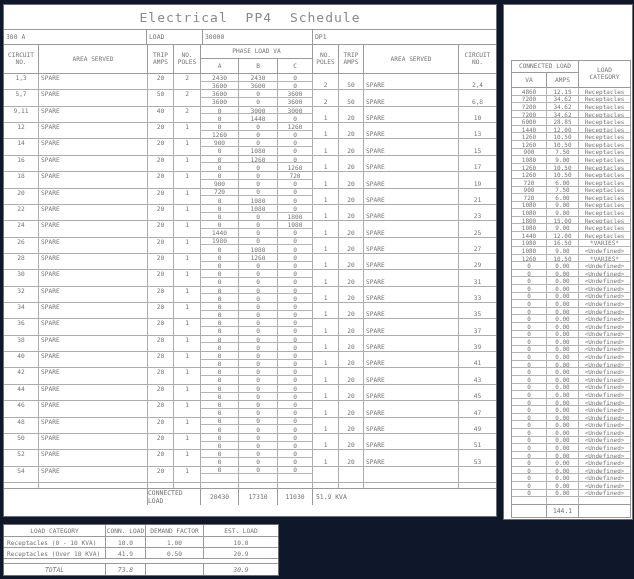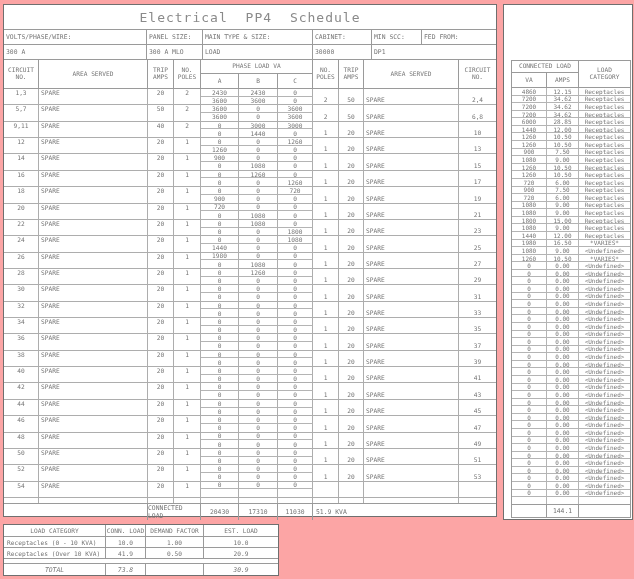--- a/index.html
+++ b/index.html
@@ -1,16 +1,16 @@
 <!DOCTYPE html>
 <html><head>
 <meta charset="utf-8">
 <style>
   html,body{margin:0;padding:0;background:#fff;}
-  .sheet{position:relative;width:634px;height:579px;background:#fca5a5;
+  .sheet{position:relative;width:634px;height:579px;background:#0f172a;
          font-family:"DejaVu Sans Mono",monospace;color:#757575;
          -webkit-font-smoothing:antialiased;}
   .box{position:absolute;border:1px solid #6f6f6f;background:#fff;box-sizing:content-box;}
 
   
   #main-box{left:3px;top:4px;width:492px;height:511px;}
   .title{height:24px;border-bottom:1px solid #9a9a9a;display:flex;align-items:center;justify-content:center;
          font-size:13px;letter-spacing:1px;word-spacing:9px;color:#8a8a8a;}
   .info-row{display:grid;grid-template-columns:143px 56px 110px 59px 50px 74px;height:14px;border-bottom:1px solid #9a9a9a;}
   .info-row>div{border-right:1px solid #9a9a9a;display:flex;align-items:center;padding-left:2px;font-size:6.4px;white-space:nowrap;overflow:hidden;}
@@ -79,30 +79,21 @@
 </style>
 </head>
 <body>
 
 <div class="sheet">
 
   <div class="box" id="main-box">
     <div class="title">Electrical PP4 Schedule</div>
 
     <div class="info-row">
-      <div>VOLTS/PHASE/WIRE:</div>
-      <div>PANEL SIZE:</div>
-      <div>MAIN TYPE &amp; SIZE:</div>
-      <div>CABINET:</div>
-      <div>MIN SCC:</div>
-      <div>FED FROM:</div>
-    </div>
-    <div class="info-row">
       <div>300 A</div>
-      <div>300 A MLO</div>
       <div>LOAD</div>
       <div>30000</div>
       <div>DP1</div>
     </div>
 
     <div class="colhead maincols">
       <div class="h s2h c1">CIRCUIT NO.</div>
       <div class="h s2h c2">AREA SERVED</div>
       <div class="h s2h c3">TRIP AMPS</div>
       <div class="h s2h c4">NO. POLES</div>

